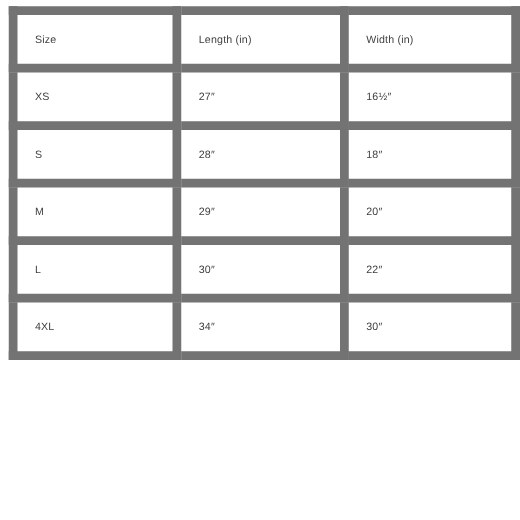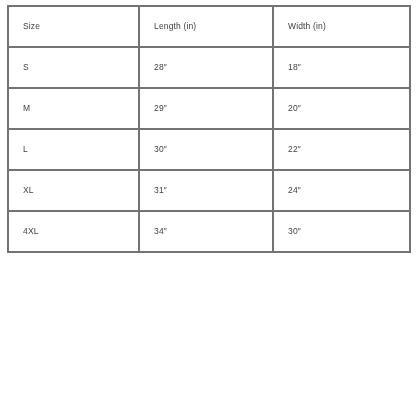--- a/index.html
+++ b/index.html
@@ -23,21 +23,21 @@
     width: 402px;
     border-collapse: collapse;
     table-layout: fixed;
   }
   table.size-chart col.col-size   { width: 131px; }
   table.size-chart col.col-length { width: 134px; }
   table.size-chart col.col-width  { width: 137px; }
 
   table.size-chart th,
   table.size-chart td {
-    border: 2px solid #737373;
+    border: 7px solid #737373;
     height: 39px;
     padding: 0 0 0 14px;
     text-align: left;
     vertical-align: middle;
     font-size: 8.5px;
     font-weight: normal;
     color: #3f3f3f;
     letter-spacing: 0.15px;
     line-height: 1.2;
     background: #ffffff;
@@ -58,39 +58,39 @@
     </colgroup>
     <thead>
       <tr>
         <th>Size</th>
         <th>Length (in)</th>
         <th>Width (in)</th>
       </tr>
     </thead>
     <tbody>
       <tr>
+        <td>XS</td>
+        <td>27″</td>
+        <td>16½″</td>
+      </tr>
+      <tr>
         <td>S</td>
         <td>28″</td>
         <td>18″</td>
       </tr>
       <tr>
         <td>M</td>
         <td>29″</td>
         <td>20″</td>
       </tr>
       <tr>
         <td>L</td>
         <td>30″</td>
         <td>22″</td>
       </tr>
       <tr>
-        <td>XL</td>
-        <td>31″</td>
-        <td>24″</td>
-      </tr>
-      <tr>
         <td>4XL</td>
         <td>34″</td>
         <td>30″</td>
       </tr>
     </tbody>
   </table>
 </div>
 
 </body></html>

